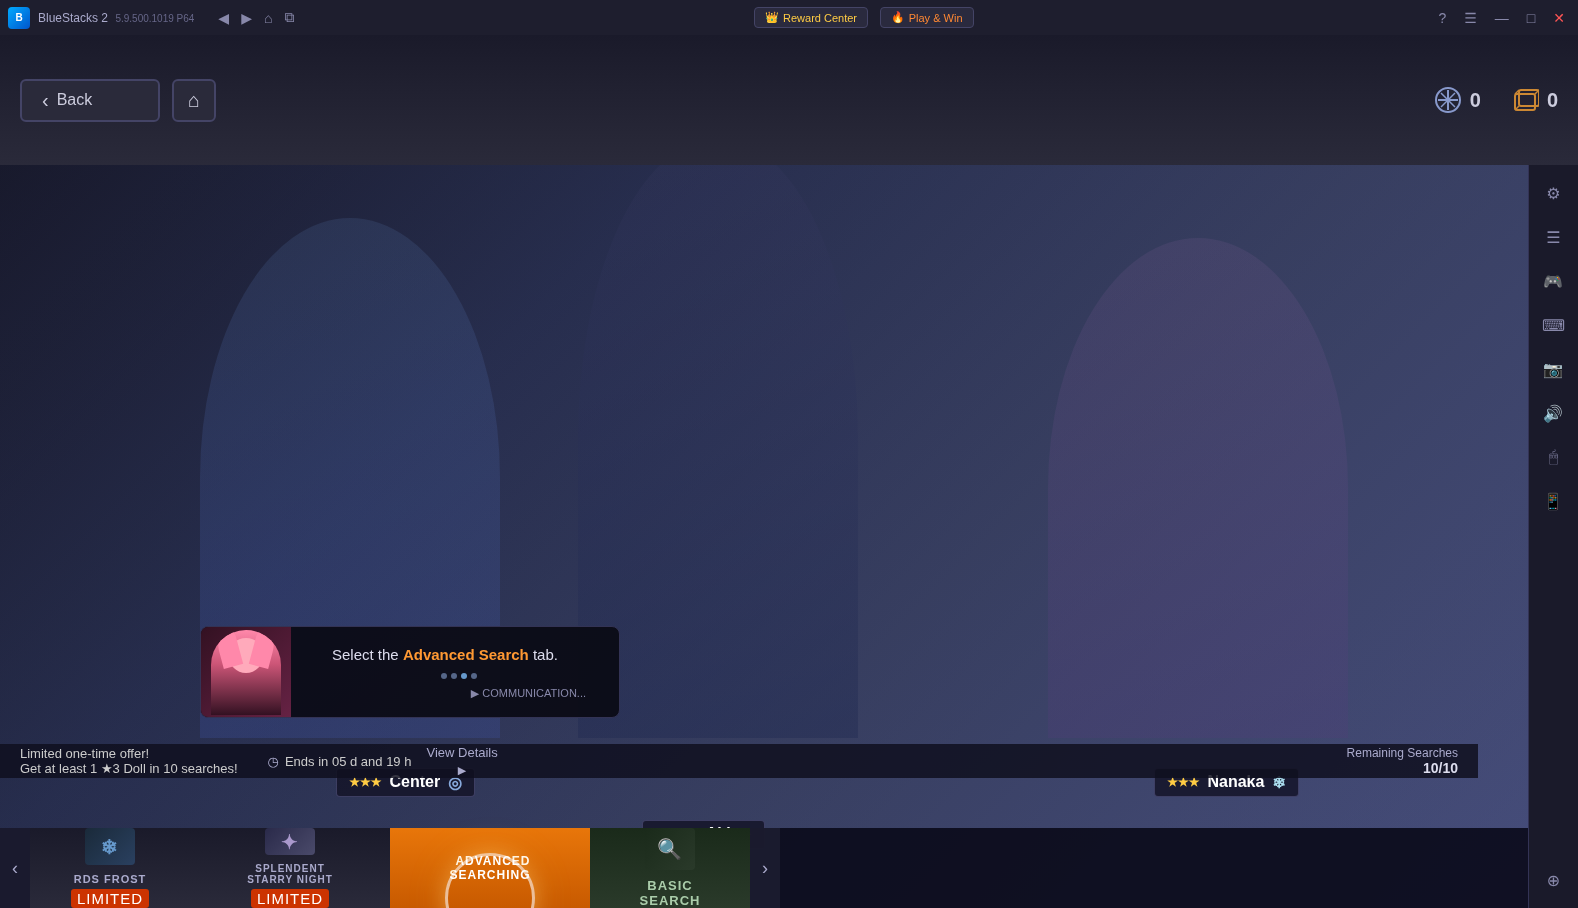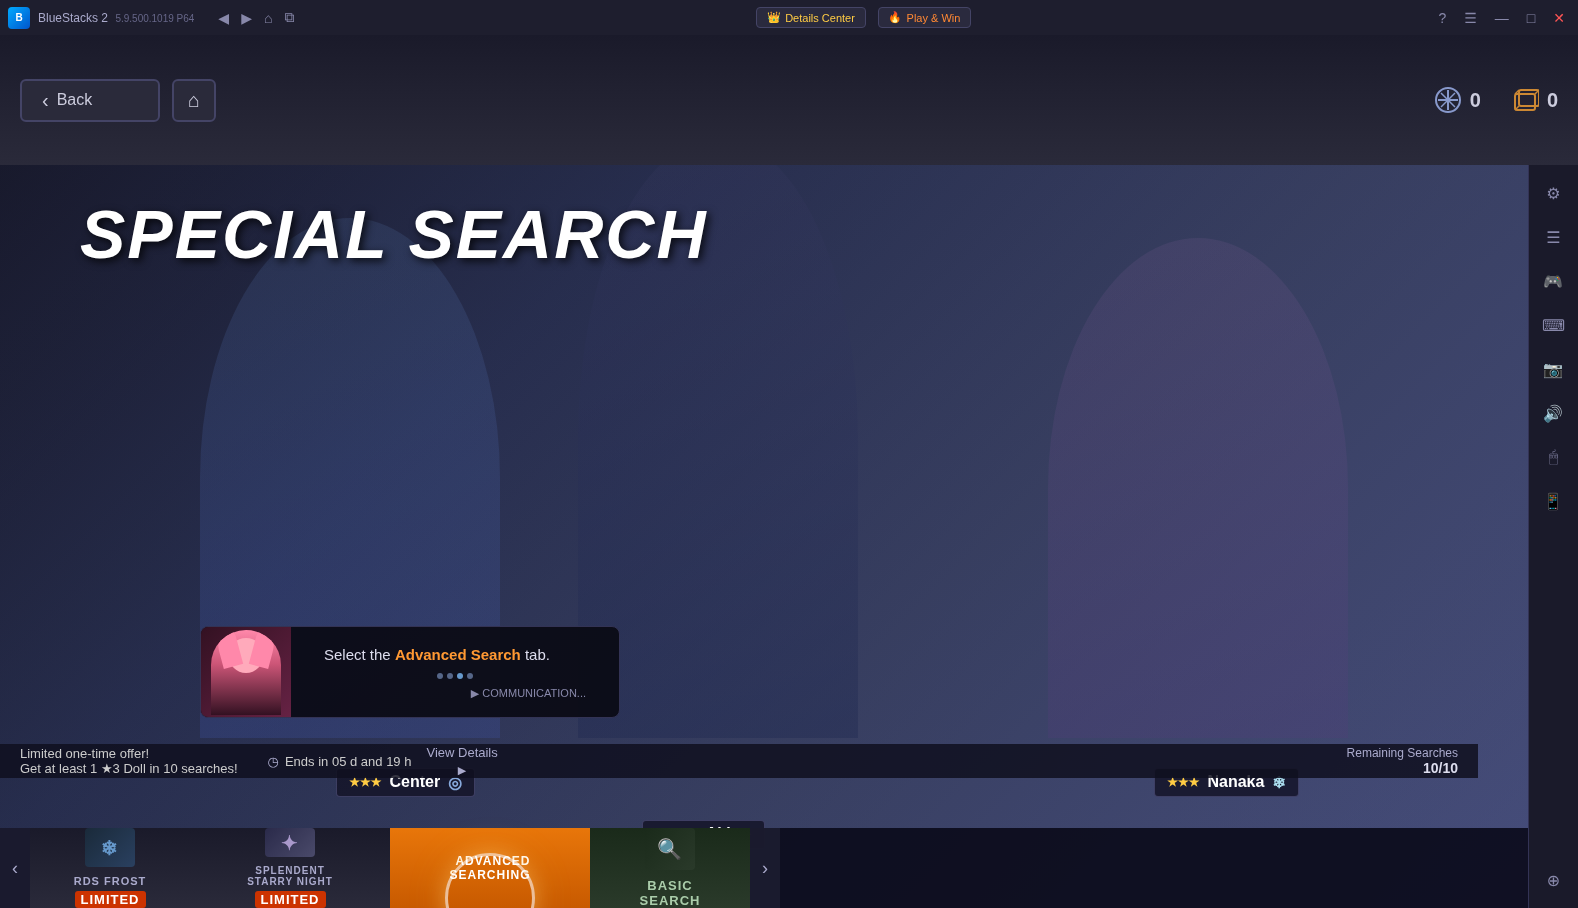--- a/index.html
+++ b/index.html
@@ -293,24 +293,24 @@
     .tab-basic {
       background: linear-gradient(180deg, #1a2a1a, #2a3a2a);
       color: #aaccaa;
       flex-direction: column;
       font-size: 14px;
       gap: 4px;
     }
     .tab-badge {
       background: #cc3300;
       color: white;
-      font-size: 13px;
+      font-size: 15px;
       padding: 1px 6px;
       border-radius: 3px;
-      font-weight: bold;
+      font-weight: normal;
     }
 
     
     #right-panel {
       position: absolute;
       top: 130px;
       right: 0;
       width: 50px;
       height: calc(100% - 130px);
       background: #1a1a2a;
@@ -401,20 +401,21 @@
       align-items: center;
       justify-content: center;
       overflow: hidden;
     }
     #tutorial-text-area {
       flex: 1;
       padding: 12px 33px;
       display: flex;
       flex-direction: column;
       justify-content: center;
+      margin-left: 8px;
     }
     #tutorial-message {
       color: #ddddee;
       font-size: 15px;
       line-height: 1.5;
     }
     .highlight-text {
       color: #ff9933;
       font-weight: bold;
     }
@@ -478,21 +479,21 @@
     <div id="titlebar-nav">
       <span class="nav-icon">◀</span>
       <span class="nav-icon">▶</span>
       <span class="nav-icon">⌂</span>
       <span class="nav-icon">⧉</span>
     </div>
   </div>
   <div id="titlebar-center">
     <div class="reward-center-btn">
       <span>👑</span>
-      <span>Details Center</span>
+      <span>Reward Center</span>
     </div>
     <div class="play-win-btn">
       <span>🔥</span>
       <span>Play &amp; Win</span>
     </div>
   </div>
   <div id="titlebar-right">
     <span class="titlebar-icon">?</span>
     <span class="titlebar-icon">☰</span>
     <span class="titlebar-icon">—</span>
@@ -528,21 +529,20 @@
           <line x1="24" y1="8" x2="28" y2="4" stroke="#cc8833" stroke-width="1.5"></line>
           <line x1="4" y1="24" x2="8" y2="20" stroke="#cc8833" stroke-width="1.5"></line>
         </svg>
         <span style="font-size:20px; font-weight:bold; color:#ccccdd;">0</span>
       </div>
     </div>
   </div>
 
   <div id="game-area">
 
-    <div id="special-search-title">SPECIAL SEARCH</div>
 
     <div style="position:absolute;top:0;left:0;right:0;bottom:0;background:linear-gradient(135deg,rgba(20,25,50,0.3) 0%,rgba(40,50,90,0.2) 50%,rgba(60,70,110,0.3) 100%);"></div>
 
     <div style="position:absolute;bottom:170px;left:200px;width:300px;height:520px;z-index:2;overflow:hidden;">
       <div style="width:100%;height:100%;background:linear-gradient(180deg,rgba(100,140,200,0.15) 0%,rgba(60,80,160,0.3) 100%);border-radius:50% 50% 0 0;"></div>
     </div>
 
     <div style="position:absolute;bottom:170px;left:47%;transform:translateX(-50%);width:280px;height:600px;z-index:3;overflow:hidden;">
       <div style="width:100%;height:100%;background:linear-gradient(180deg,rgba(60,60,100,0.2) 0%,rgba(30,40,80,0.4) 100%);border-radius:50% 50% 0 0;"></div>
     </div>

